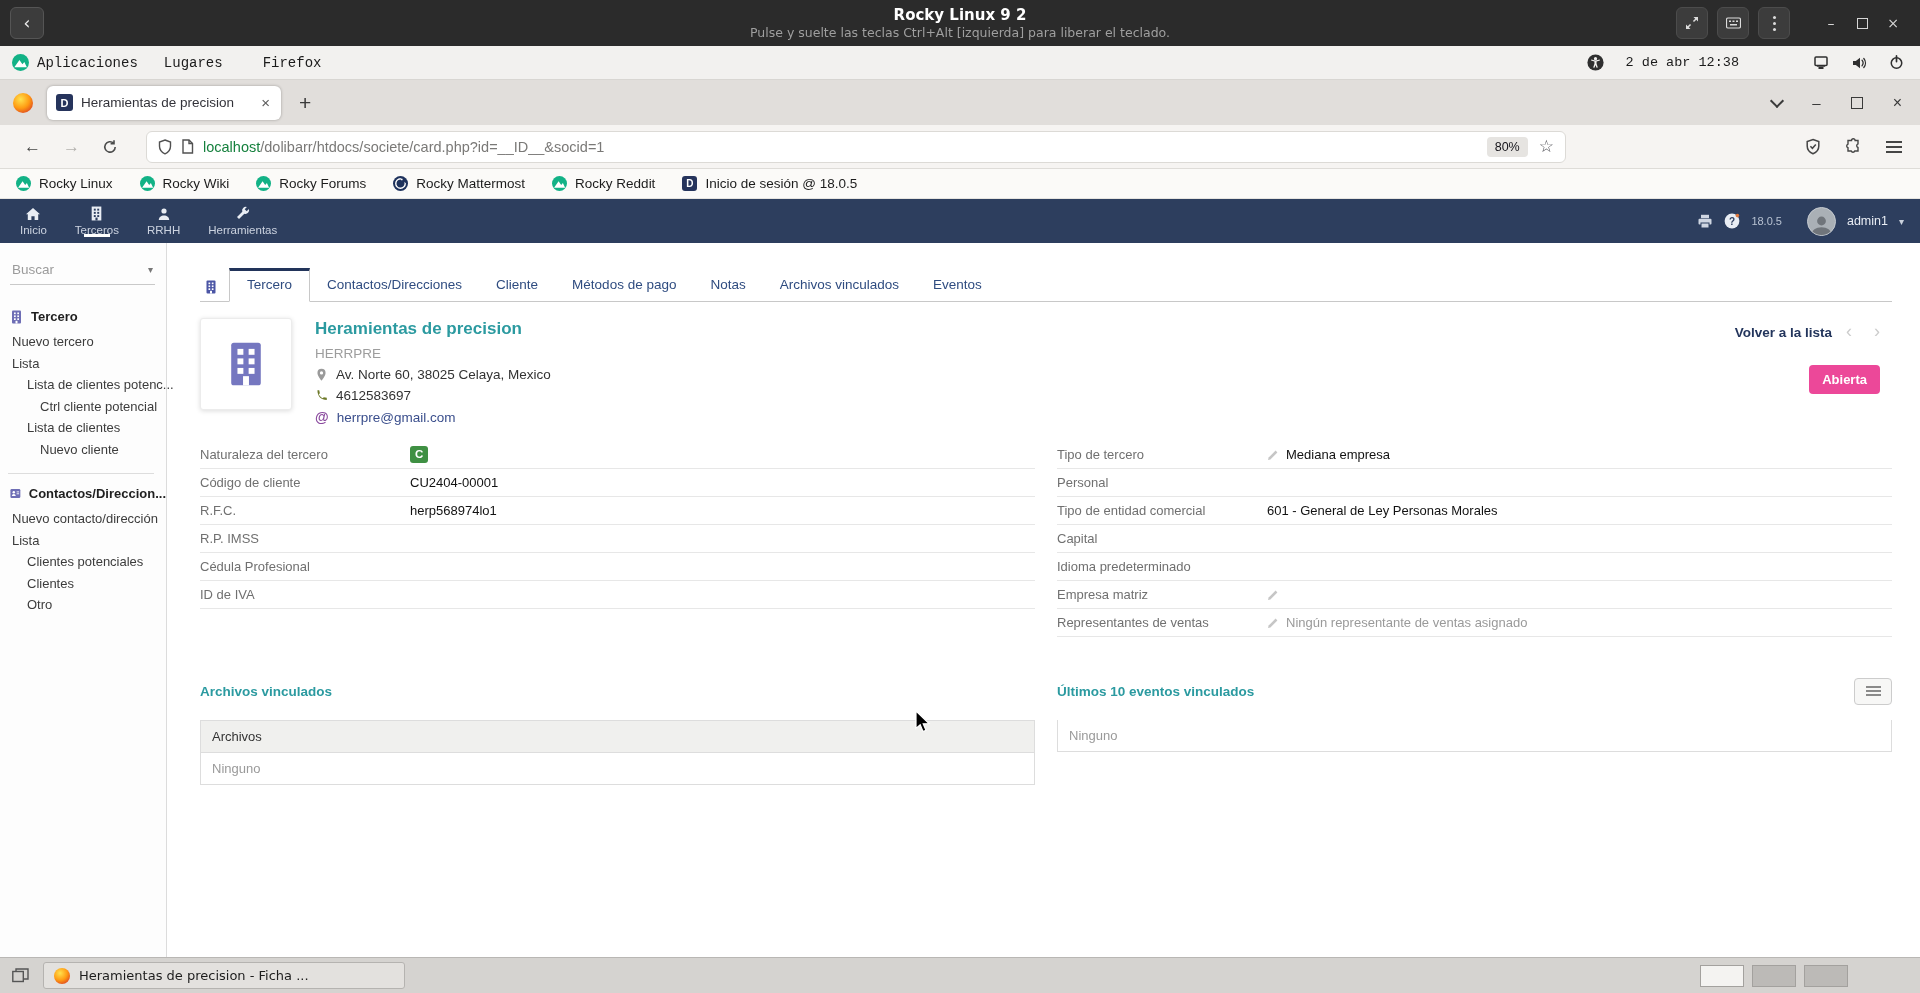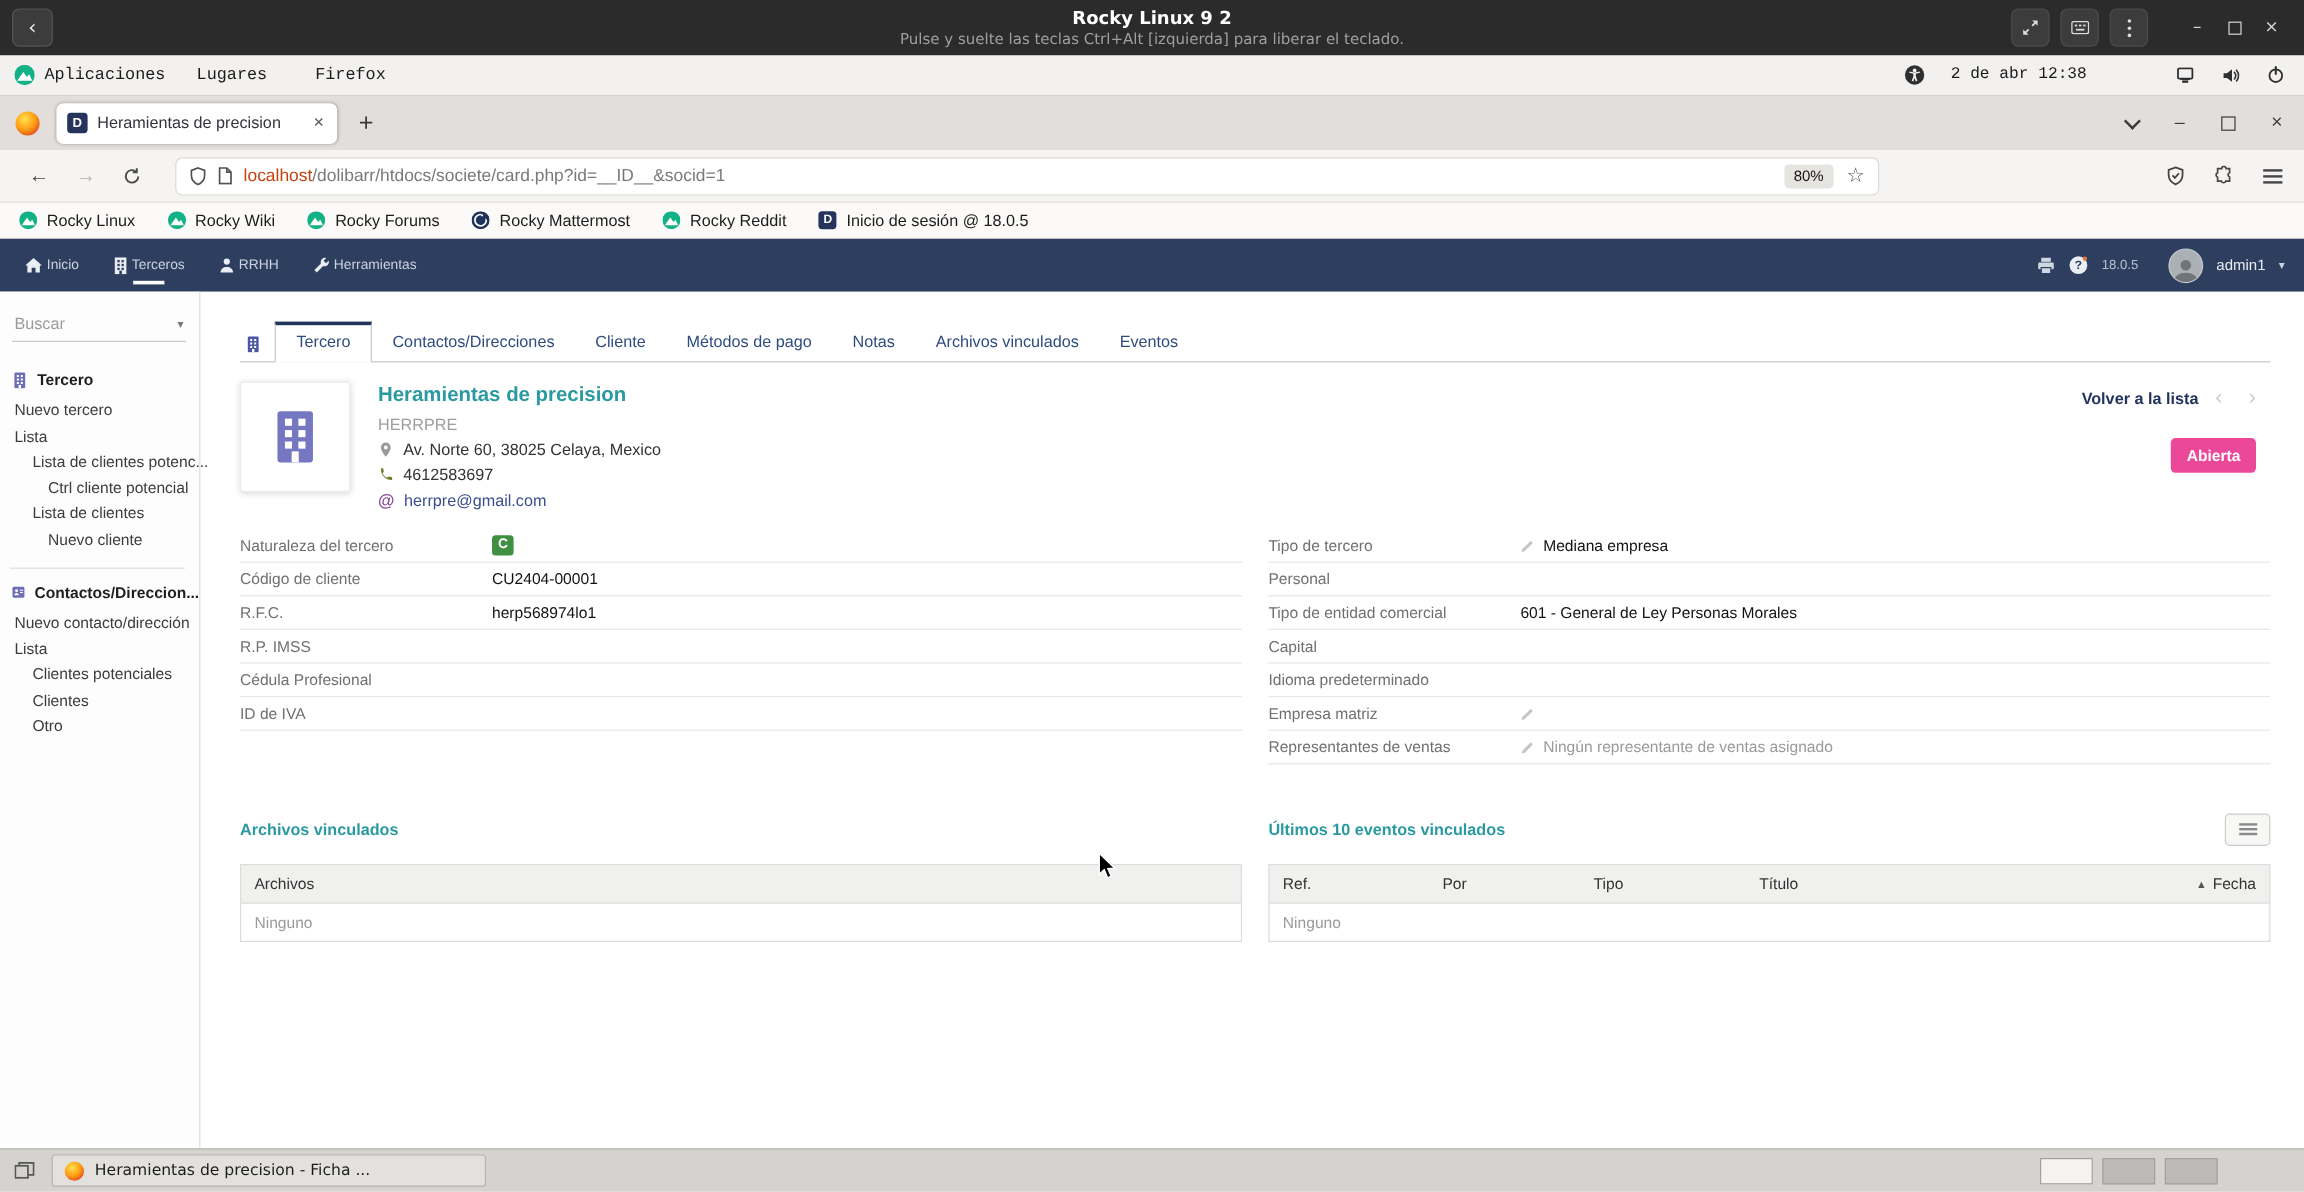--- a/index.html
+++ b/index.html
@@ -41,34 +41,34 @@
   .win-x{font-size:16px}
 
   
   .toolbar{flex:0 0 43px;background:#f6f4f2;display:flex;align-items:center;border-bottom:1px solid #dedcd8}
   .nav-arrow{font-size:17px;color:#454545;margin-left:24px}
   .nav-arrow.disabled{color:#b3b1ae}
   .nav-arrow.fwd{margin-left:22px}
   .reload{margin-left:22px;display:flex}
   .urlbar{margin-left:28px;width:1420px;height:32px;background:#ffffff;border:1px solid #dcdad6;border-radius:6px;display:flex;align-items:center;padding:0 11px;gap:9px;box-sizing:border-box}
   .url-text{font-size:14.5px;white-space:nowrap;overflow:hidden}
-  .url-host{color:#c2410c}
+  .url-host{color:#15803d}
   .url-rest{color:#7a7977}
   .zoom-badge{margin-left:auto;background:#e6e4e1;border-radius:4px;padding:3px 8px;font-size:12.5px;color:#15141a}
   .star{font-size:17px;color:#54545a;margin-left:2px}
   .tb-right{margin-left:auto;display:flex;gap:24px;margin-right:18px;align-items:center}
   .bars{width:16px;height:2px;background:#454545;box-shadow:0 -5px 0 #454545,0 5px 0 #454545}
 
   
   .bookmarks{flex:0 0 29px;background:#fbfaf8;display:flex;align-items:center;gap:27px;padding-left:16px;font-size:13.5px;color:#1c1c1c;border-bottom:1px solid #e6e4e0}
   .bm{display:flex;gap:8px;align-items:center}
 
   
   .dnav{flex:0 0 44px;background:#2d3e5e;display:flex;align-items:center}
-  .dnav-item{display:flex;flex-direction:row;align-items:center;justify-content:center;height:32px;padding:0 14px;gap:3px;position:relative}
+  .dnav-item{display:flex;flex-direction:column;align-items:center;justify-content:center;height:32px;padding:0 14px;gap:3px;position:relative}
   .dnav-item .lbl{font-size:11.5px;color:#ccd3e0}
   .dnav-item.active::after{content:"";position:absolute;bottom:0;left:50%;transform:translateX(-50%);width:26px;height:3px;background:#ffffff}
   .dnav-right{margin-left:auto;display:flex;align-items:center;gap:11px;margin-right:16px}
   .ver{font-size:11px;color:#b8c2d2;margin-right:14px}
   .avatar{width:27px;height:27px;border-radius:50%;background:#aab0b6;display:flex;align-items:flex-end;justify-content:center;overflow:hidden;border:1px solid #c5cad0}
   .uname{font-size:12.5px;color:#e8ecf3}
   .caret{font-size:10px;color:#c9d1dd}
 
   
   .workarea{flex:1;background:#cfcdc9;display:flex;flex-direction:column;overflow:hidden}
@@ -596,30 +596,20 @@
             </div>
           </div>
           <div class="bcol">
             <div class="bhead">
               <span class="h">Últimos 10 eventos vinculados</span>
               <span class="viewbox">
                   <span class="vb-bars"></span>
                 </span>
             </div>
             <div class="mini">
-              <div class="mini-head">
-                <span class="ec1">Ref.</span>
-                <span class="ec2">Por</span>
-                <span class="ec3">Tipo</span>
-                <span class="ec4">Título</span>
-                <span class="ec5">
-                    <span class="sort">▲</span>
-                    <span>Fecha</span>
-                  </span>
-              </div>
               <div class="mini-body">Ninguno</div>
             </div>
           </div>
         </div>
 
       </div>
     </div>
 
   </div>
 

